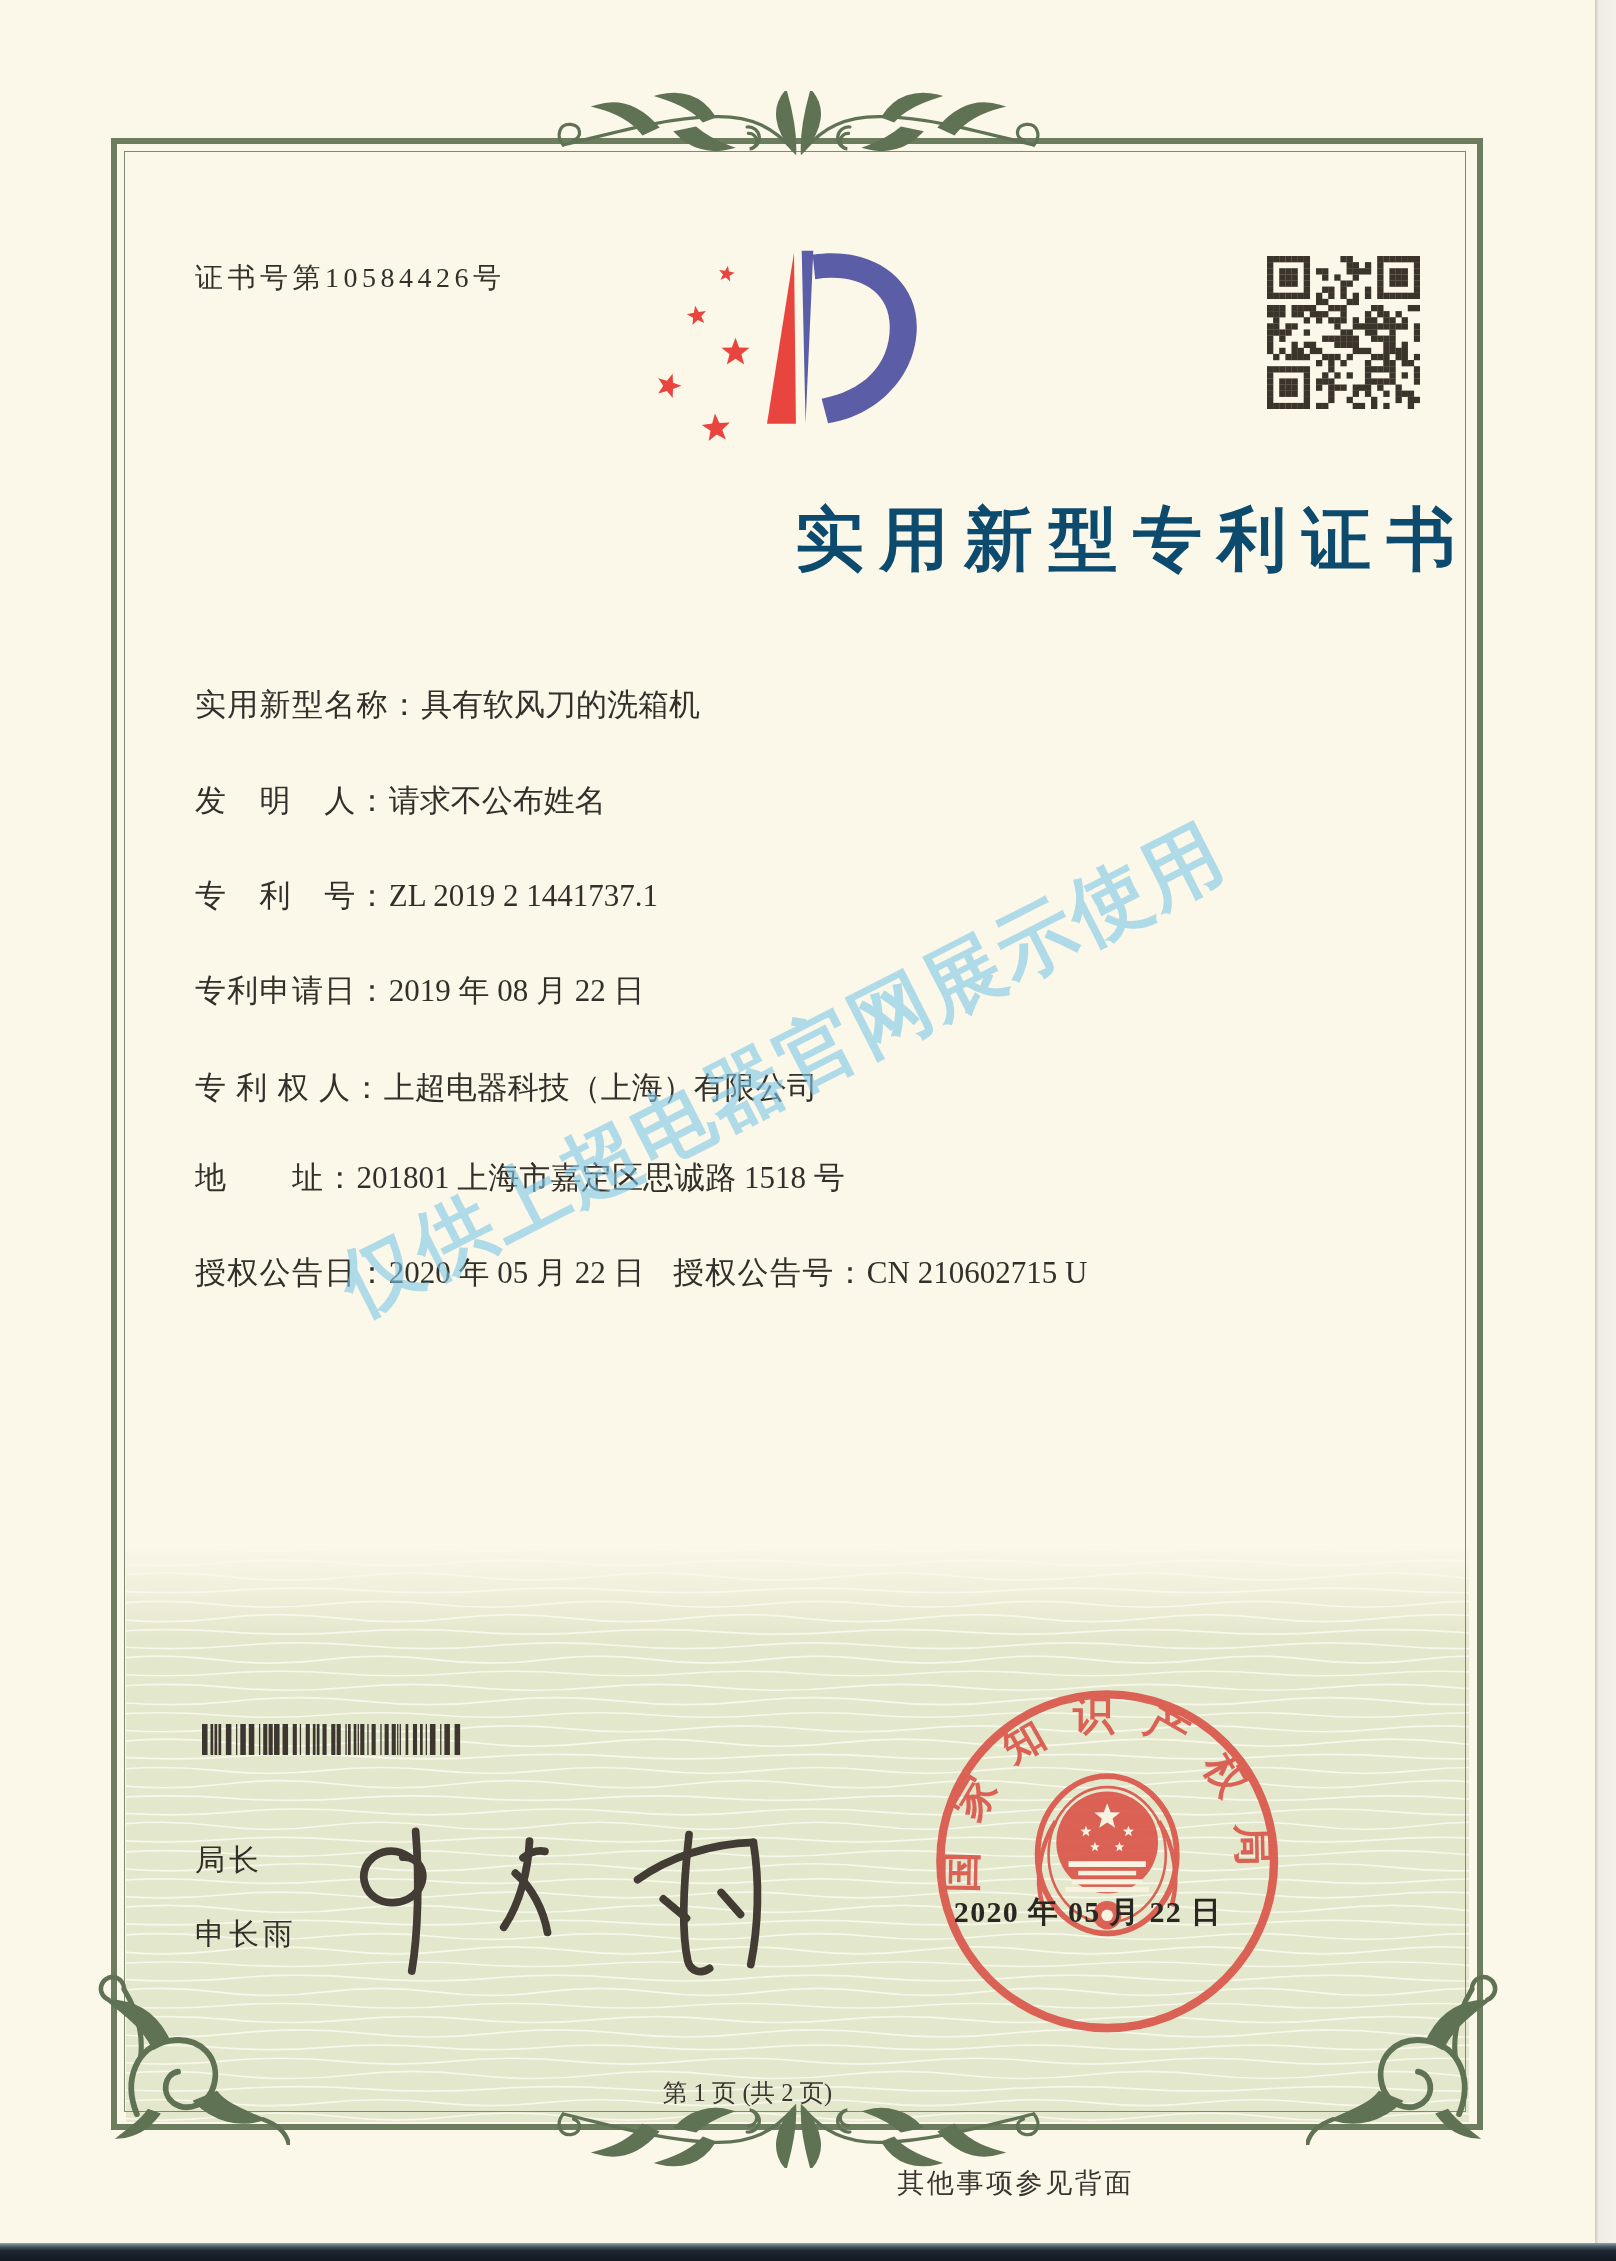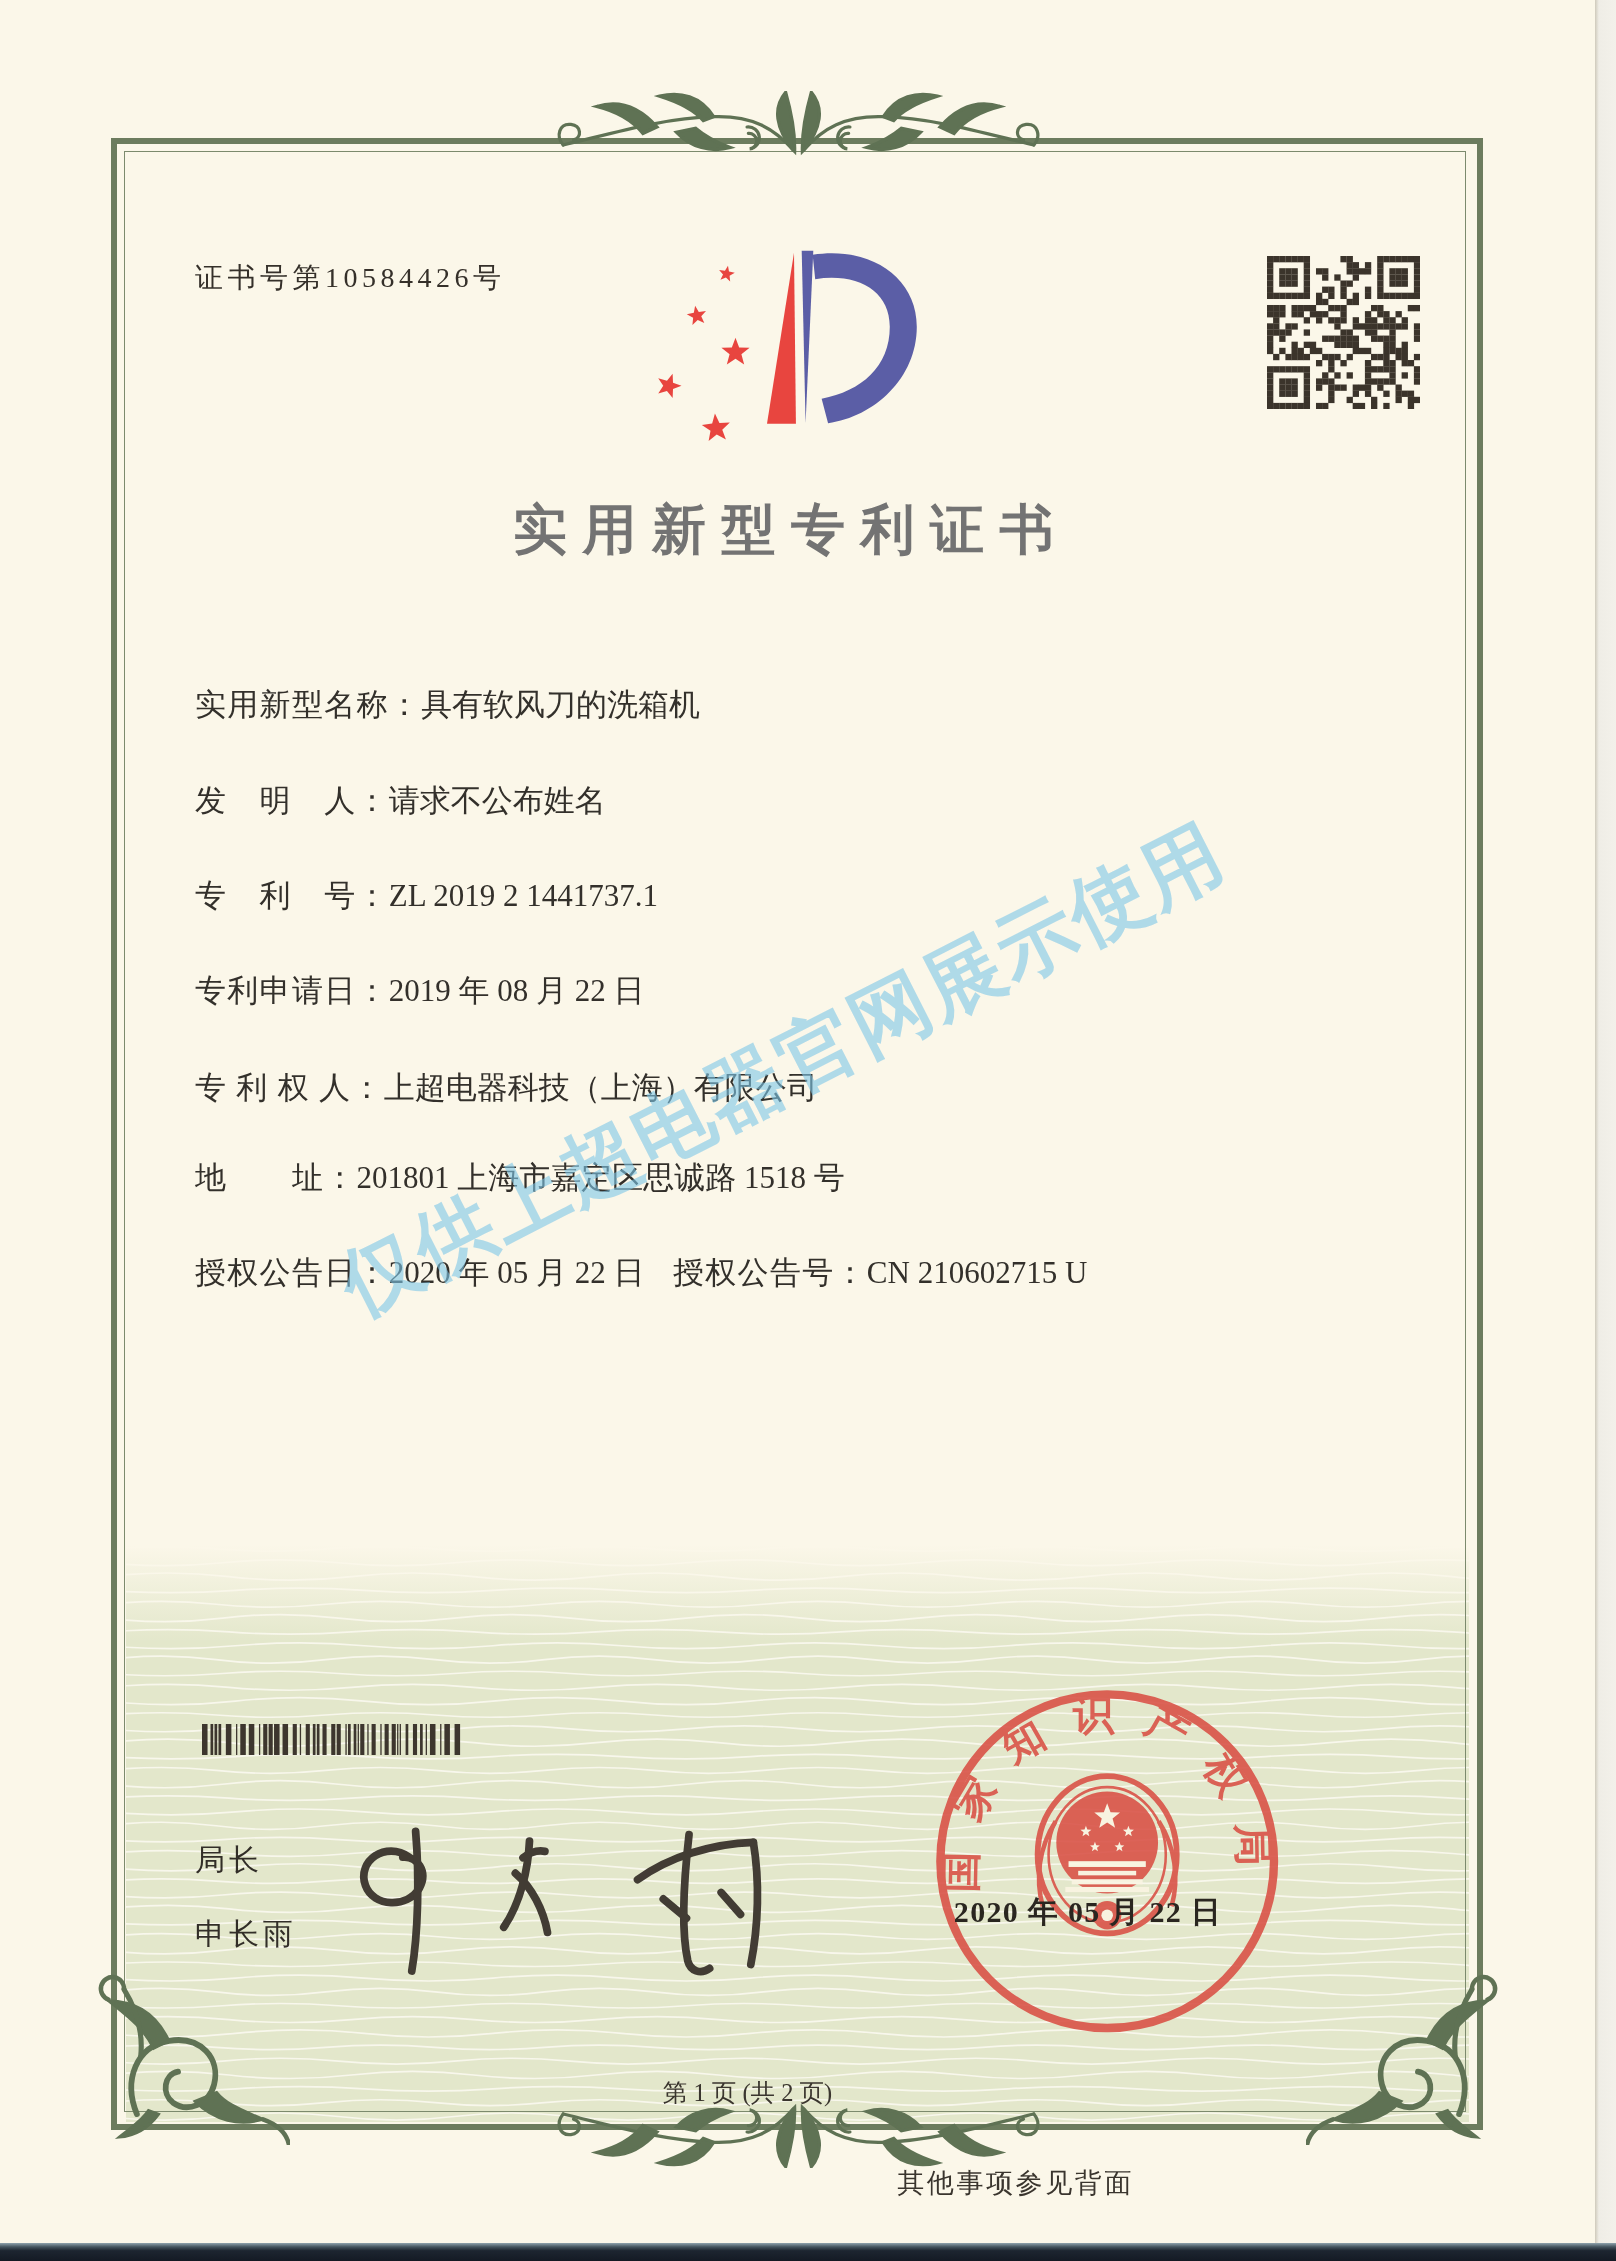--- a/index.html
+++ b/index.html
@@ -20,22 +20,22 @@
   #frame-outer{left:111px;top:138px;width:1360px;height:1980px;border:6.4px solid #6c7c5e;}
   #frame-inner{left:124px;top:151px;width:1340px;height:1959px;border:1.9px solid #7c8a6d;}
   
   #band{left:126px;top:1545px;width:1343px;height:577px;}
   #band-fade{left:126px;top:1545px;width:1343px;height:97px;
     background:linear-gradient(to bottom,#fbf7e9 0%,rgba(251,247,233,0) 100%);}
   
   #cert-no{left:195px;top:259px;font-size:28px;letter-spacing:4.5px;color:#35302a;}
   #logo{left:657px;top:229px;width:283px;height:225px;}
   #qr{left:1267px;top:256px;width:153px;height:153px;}
-  #title{left:111px;top:494px;width:1360px;text-align:center;
-    font-size:54px;font-weight:bold;letter-spacing:15.5px;color:#737373;}
+  #title{left:111px;top:494px;width:1360px;text-align:right;
+    font-size:69px;font-weight:bold;letter-spacing:15.5px;color:#0c4a6e;}
   
   .frow{left:195px;width:1275px;font-size:31px;white-space:nowrap;color:#33302b;}
   .frow .lab{letter-spacing:1.3px;}
   #grant-no-group{position:absolute;left:478px;top:0;}
   
   #body-text{left:195px;top:1328px;width:1235px;font-size:26.4px;line-height:46px;
     text-align:justify;color:#3a352e;}
   #body-text p{margin:0;text-indent:2em;}
   
   #barcode{left:202px;top:1724px;width:259px;height:31px;}

